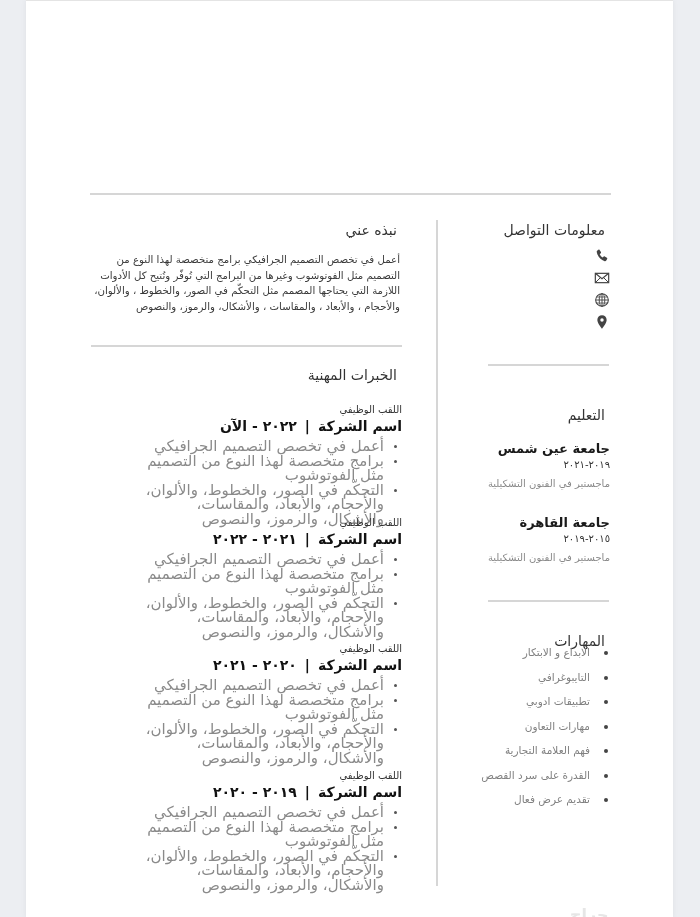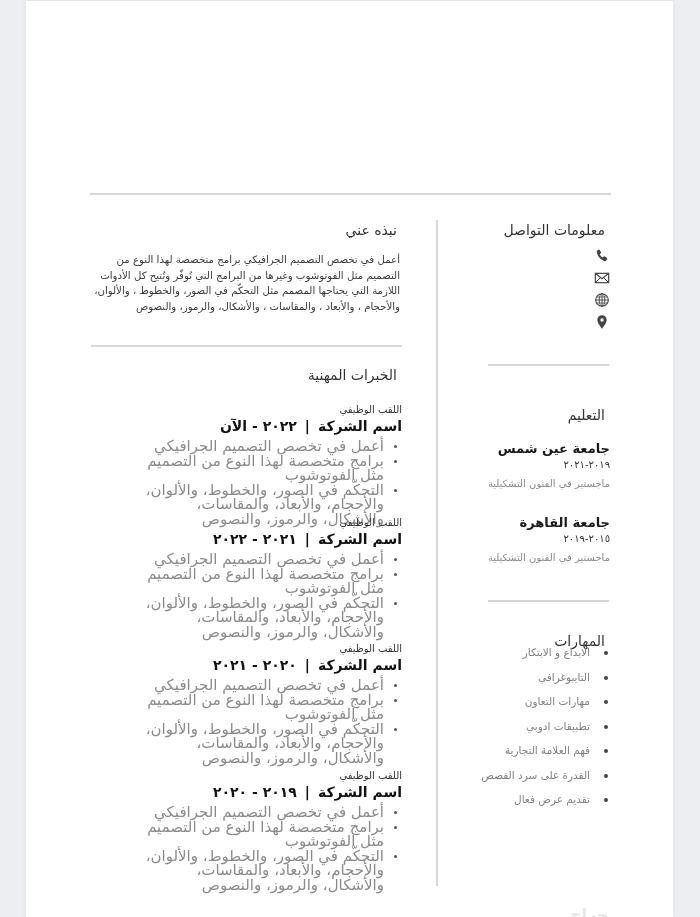--- a/index.html
+++ b/index.html
@@ -218,22 +218,22 @@
   <div class="edu-school">جامعة القاهرة</div>
   <div class="edu-years">٢٠١٥-٢٠١٩</div>
   <div class="edu-degree">ماجستير في الفنون التشكيلية</div>
 </div>
 
 <h2 class="section-title rtl" style="right:90px; top:628px;">المهارات</h2>
 
 <ul class="skills-list rtl" style="right:88px;">
   <li>الابداع و الابتكار</li>
   <li>التايبوغرافي</li>
+  <li>تطبيقات ادوبي</li>
   <li>مهارات التعاون</li>
-  <li>تطبيقات ادوبي</li>
   <li>فهم العلامة التجارية</li>
   <li>القدرة على سرد القصص</li>
   <li>تقديم عرض فعال</li>
 </ul>
 
 <h2 class="section-title rtl" style="right:298px; top:217px;">نبذه عني</h2>
 <p class="about-text rtl" style="right:298px;">أعمل في تخصص التصميم الجرافيكي برامج متخصصة لهذا النوع من التصميم مثل الفوتوشوب وغيرها من البرامج التي تُوفّر وتُتيح كل الأدوات اللازمة التي يحتاجها المصمم مثل التحكّم في الصور، والخطوط ، والألوان، والأحجام ، والأبعاد ، والمقاسات ، والأشكال، والرموز، والنصوص</p>
 
 <h2 class="section-title rtl" style="right:298px; top:362px;">الخبرات المهنية</h2>
 

